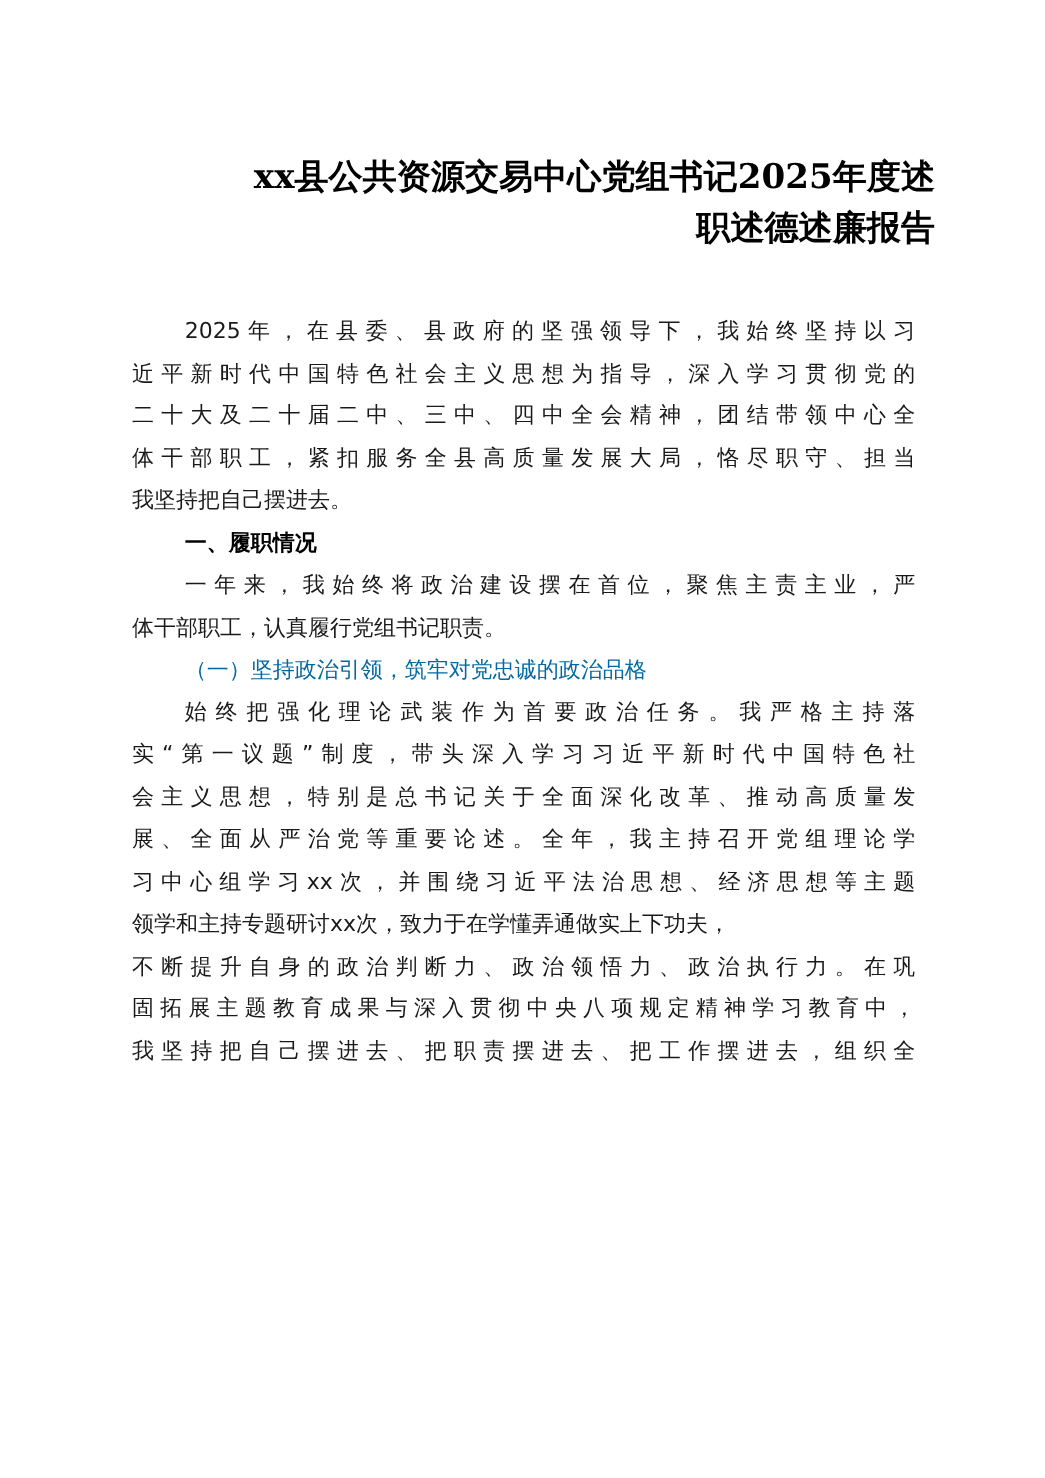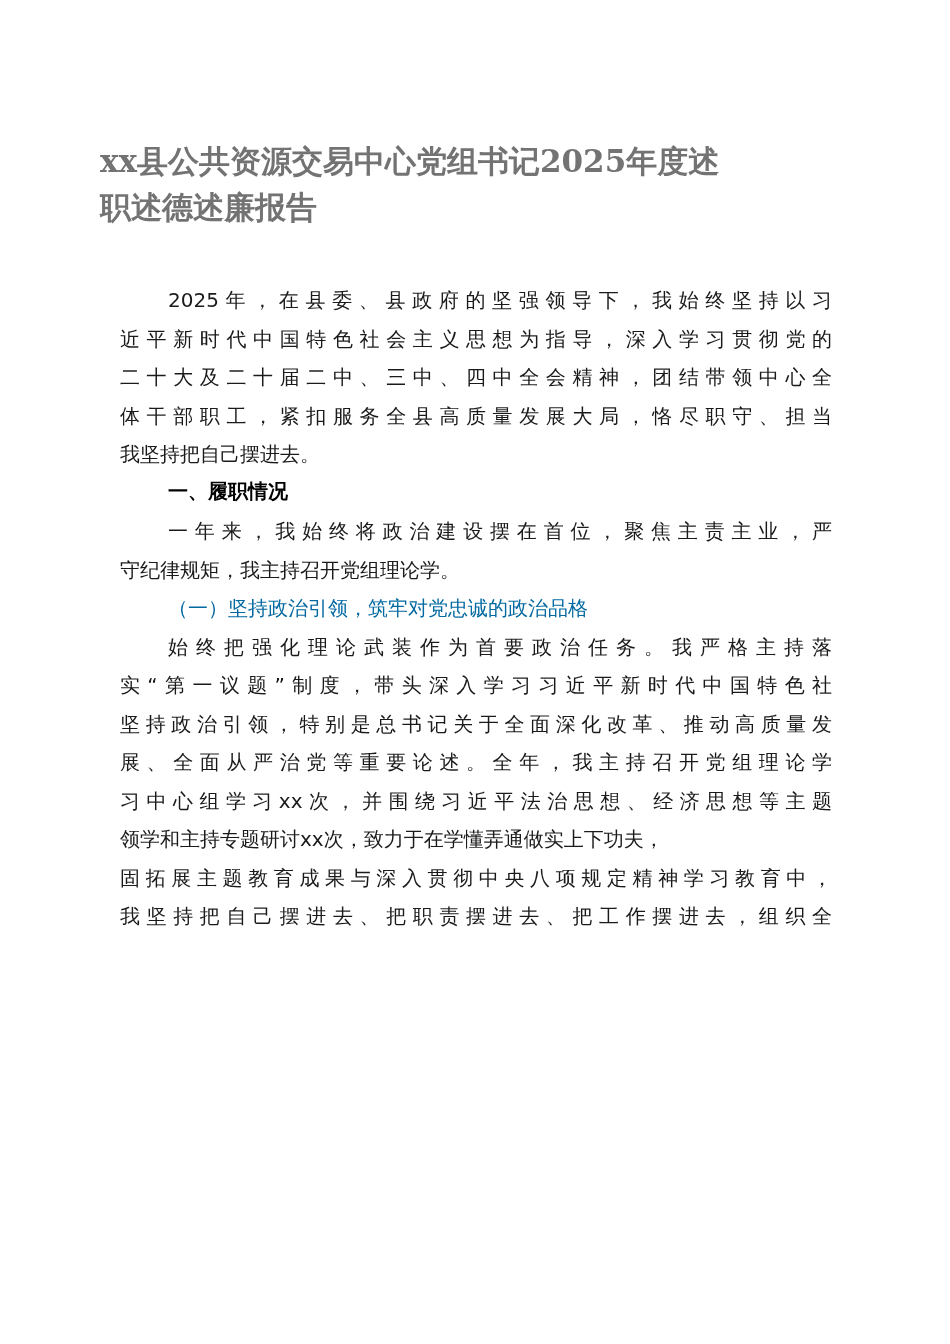--- a/index.html
+++ b/index.html
@@ -20,26 +20,26 @@
       top: 0;
       width: 950px;
       height: 1344px;
       background: #ffffff;
     }
     .title {
       position: absolute;
       left: 100px;
       top: 138px;
       width: 750px;
-      text-align: left;
+      text-align: right;
       font-family: "DejaVu Serif", "Liberation Serif", serif;
       font-weight: bold;
       font-size: 31px;
       line-height: 46px;
-      color: #737373;
+      color: #000000;
       margin: 0;
       letter-spacing: 0px;
     }
     .title span { display: block; }
     .body {
       position: absolute;
       left: 120px;
       top: 281px;
       width: 712px;
     }
@@ -53,21 +53,20 @@
       text-align: justify;
       text-align-last: justify;
       color: #1a1a1a;
     }
     .line.short { text-align-last: left; }
     .line.indent { padding-left: 48px; }
     .h1 {
       font-weight: bold;
       color: #000000;
       text-align-last: left;
-      font-family: Liberation Mono, monospace;
     }
     .h2 {
       text-align-last: left;
       color: #0369a1;
       padding-left: 48px;
     }
   </style>
 </head>
 <body>
 
@@ -80,26 +79,27 @@
   <div class="body">
     <span class="line indent">2025年，在县委、县政府的坚强领导下，我始终坚持以习</span>
     <span class="line">近平新时代中国特色社会主义思想为指导，深入学习贯彻党的</span>
     <span class="line">二十大及二十届二中、三中、四中全会精神，团结带领中心全</span>
     <span class="line">体干部职工，紧扣服务全县高质量发展大局，恪尽职守、担当</span>
     <span class="line short">我坚持把自己摆进去。</span>
 
     <span class="line indent h1">一、履职情况</span>
 
     <span class="line indent">一年来，我始终将政治建设摆在首位，聚焦主责主业，严</span>
-    <span class="line short">守纪律规矩，我主持召开党组理论学。</span>
+    <span class="line short">体干部职工，认真履行党组书记职责。</span>
 
     <span class="line h2">（一）坚持政治引领，筑牢对党忠诚的政治品格</span>
 
     <span class="line indent">始终把强化理论武装作为首要政治任务。我严格主持落</span>
     <span class="line">实“第一议题”制度，带头深入学习习近平新时代中国特色社</span>
-    <span class="line">坚持政治引领，特别是总书记关于全面深化改革、推动高质量发</span>
+    <span class="line">会主义思想，特别是总书记关于全面深化改革、推动高质量发</span>
     <span class="line">展、全面从严治党等重要论述。全年，我主持召开党组理论学</span>
     <span class="line">习中心组学习xx次，并围绕习近平法治思想、经济思想等主题</span>
     <span class="line short">领学和主持专题研讨xx次，致力于在学懂弄通做实上下功夫，</span>
+    <span class="line">不断提升自身的政治判断力、政治领悟力、政治执行力。在巩</span>
     <span class="line">固拓展主题教育成果与深入贯彻中央八项规定精神学习教育中，</span>
     <span class="line">我坚持把自己摆进去、把职责摆进去、把工作摆进去，组织全</span>
   </div>
 </div>
 
 </body></html>

